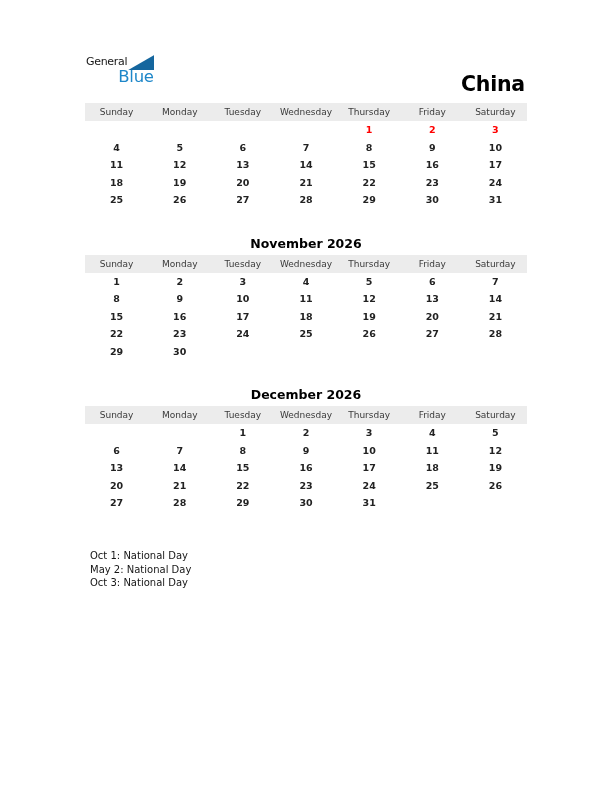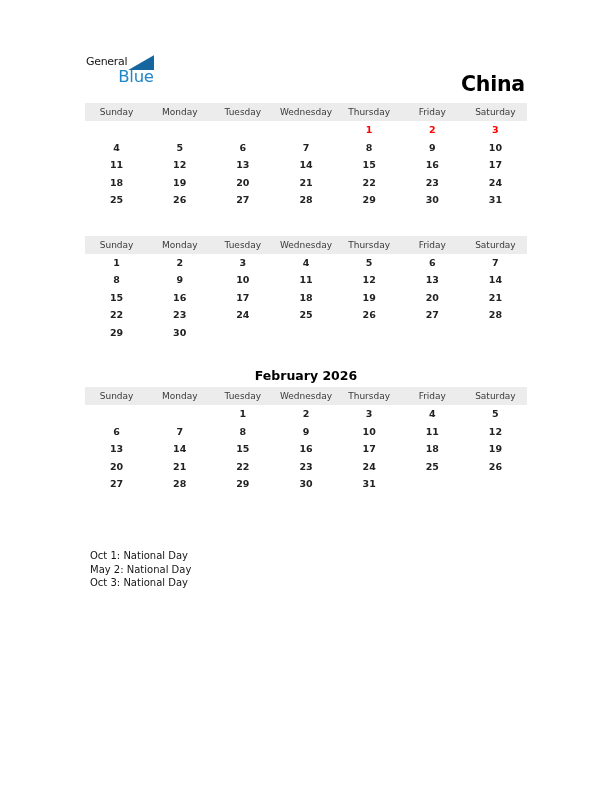--- a/index.html
+++ b/index.html
@@ -137,20 +137,21 @@
               <td>27</td>
               <td>28</td>
               <td>29</td>
               <td>30</td>
               <td>31</td>
             </tr>
           </tbody>
         </table>
       </section>
       <section class="month">
+        <h2 class="month-title">November 2026</h2>
         <table>
           <thead>
             <tr>
               <th>Sunday</th>
               <th>Monday</th>
               <th>Tuesday</th>
               <th>Wednesday</th>
               <th>Thursday</th>
               <th>Friday</th>
               <th>Saturday</th>
@@ -199,21 +200,21 @@
               <td></td>
               <td></td>
               <td></td>
               <td></td>
               <td></td>
             </tr>
           </tbody>
         </table>
       </section>
       <section class="month">
-        <h2 class="month-title">February 2026</h2>
+        <h2 class="month-title">December 2026</h2>
         <table>
           <thead>
             <tr>
               <th>Sunday</th>
               <th>Monday</th>
               <th>Tuesday</th>
               <th>Wednesday</th>
               <th>Thursday</th>
               <th>Friday</th>
               <th>Saturday</th>

